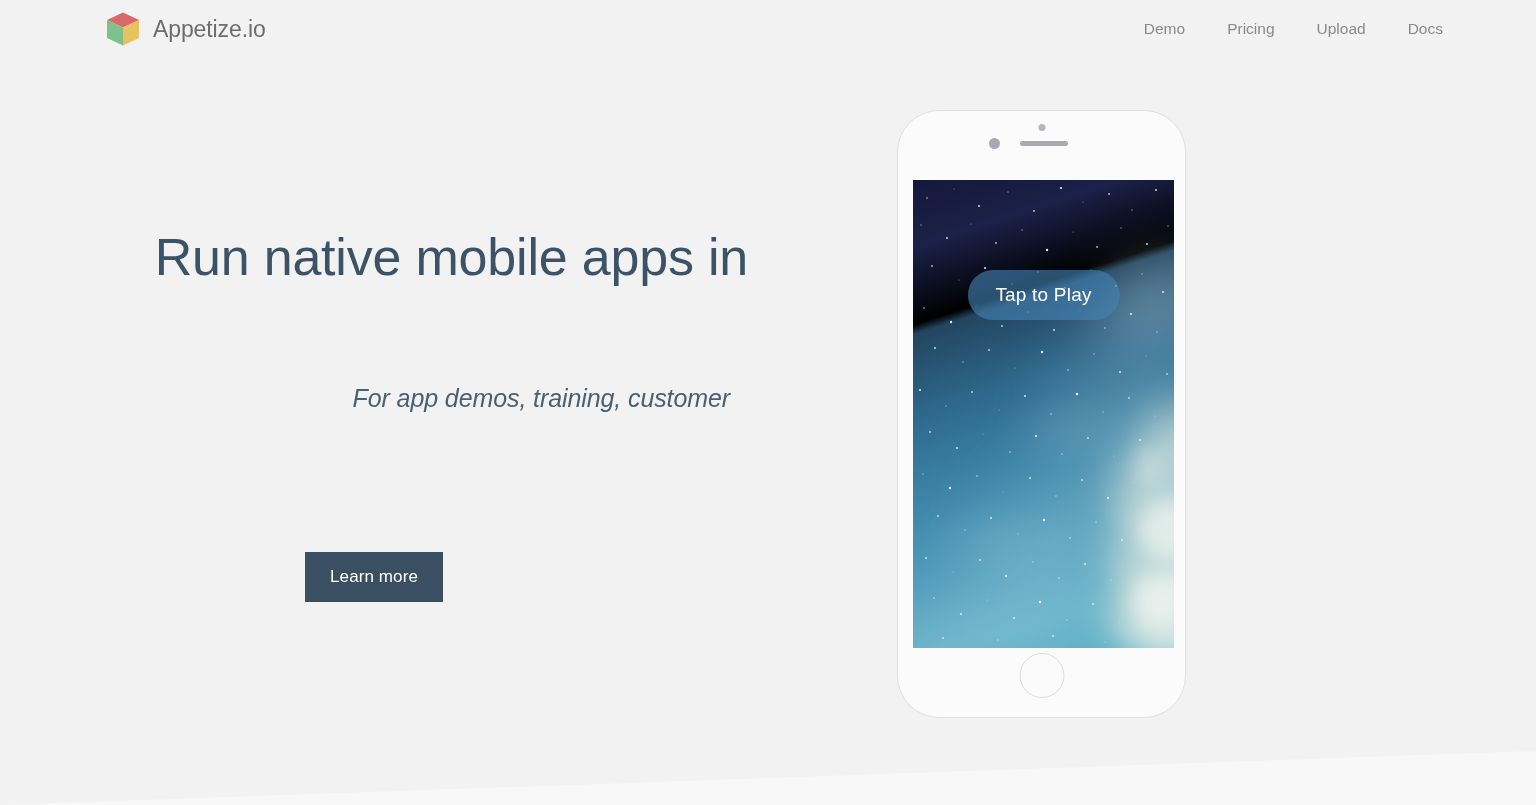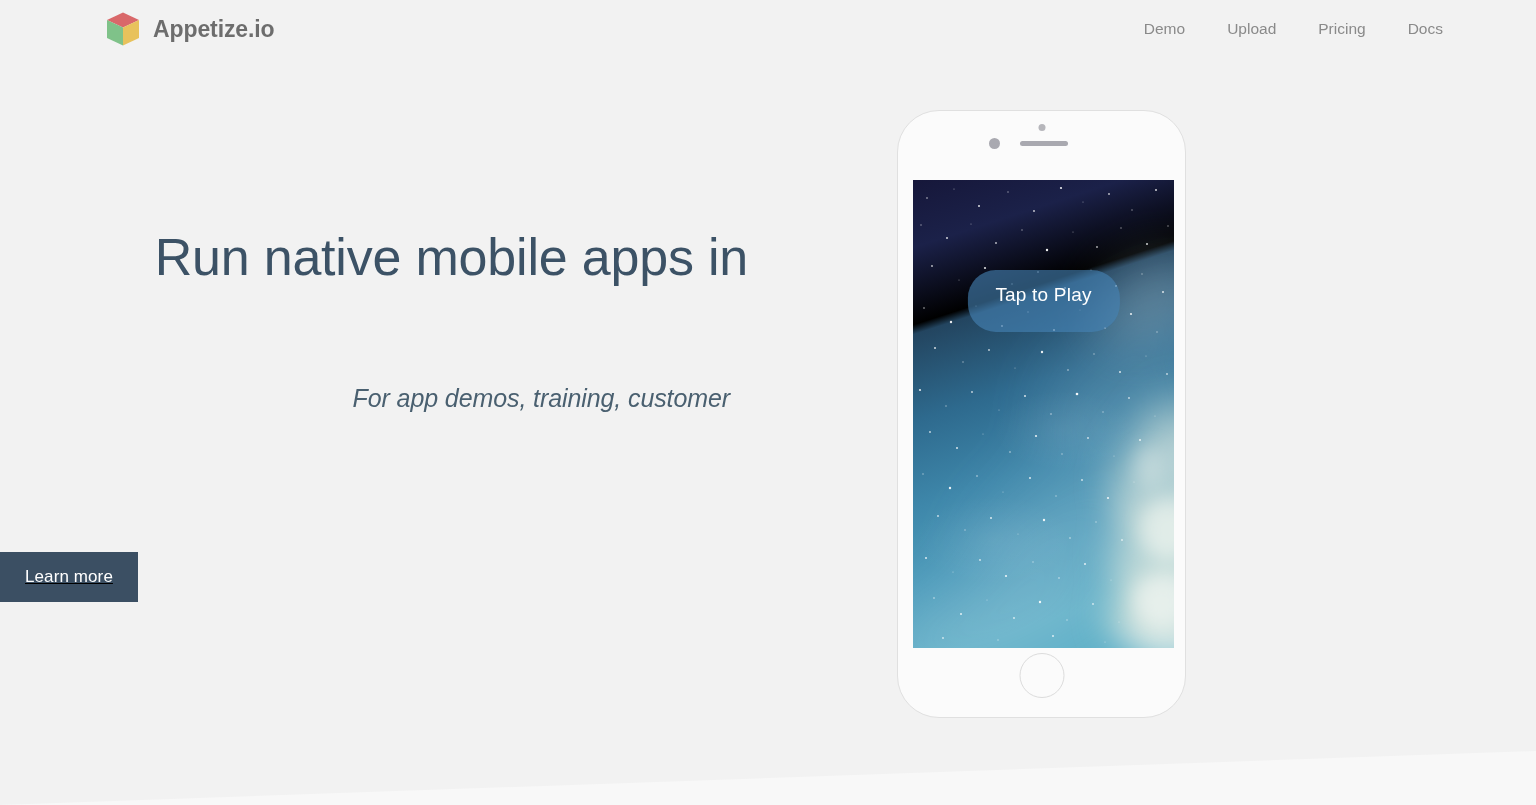--- a/index.html
+++ b/index.html
@@ -23,21 +23,21 @@
     position:absolute; top:0; left:0; width:1536px; height:57px;
     display:flex; align-items:center;
   }
   .brand {
     position:absolute; left:103px; top:9px;
     display:flex; align-items:center; gap:10px;
     text-decoration:none;
   }
   .logo-cube { width:40px; height:40px; display:block; }
   .brand-name {
-    font-size:23px; color:#6d6d6d; font-weight:700;
+    font-size:23px; color:#6d6d6d; font-weight:400;
     letter-spacing:-0.1px; white-space:nowrap;
   }
   .nav {
     position:absolute; right:72px; top:0; height:57px;
     display:flex; align-items:center; gap:0;
   }
   .nav a {
     font-size:15.5px; color:#8a8a8a; text-decoration:none;
     padding:0 21px; white-space:nowrap; line-height:57px;
   }
@@ -52,21 +52,21 @@
     font-size:52px; line-height:63px; font-weight:400;
     color:#3c5266; letter-spacing:-0.2px;
   }
   .subhead {
     position:absolute; right:18px; top:378px; width:748px;
     font-size:25px; line-height:41px; font-weight:400;
     color:#4a6070; letter-spacing:-0.1px;font-style:italic;
   }
   .cta-wrap {
     position:absolute; right:0; top:552px; width:748px;
-    display:flex; justify-content:flex-start;text-decoration:underline;
+    display:flex; justify-content:center;
   }
   .cta-button {
     display:inline-block;
     background:#3b4f63; color:#ffffff;
     font-size:17px; line-height:1;
     padding:16px 25px 17px 25px;
     border:none; border-radius:0; cursor:pointer;
     font-family:"Liberation Sans", sans-serif;
     letter-spacing:0.1px;
   }
@@ -110,21 +110,21 @@
     border:1.6px solid #dcdcdc; background:transparent;
     cursor:pointer;
   }
 
   
   .tap-to-play {
     position:absolute; left:50%; top:90px;
     transform:translateX(-50%);
     background:rgba(70,130,180,0.62);
     color:#ffffff; font-size:19px; line-height:1;
-    padding:15px 28px 28px 28px;
+    padding:15px 28px 16px 28px;
     border:none; border-radius:28px; cursor:pointer;
     font-family:"Liberation Sans", sans-serif;
     white-space:nowrap;
     letter-spacing:0.2px;
   }
 </style>
 </head>
 <body>
 
 <div class="page">
@@ -138,22 +138,22 @@
 
         <polygon points="4,11 20,18.5 20,36.5 4,29" fill="#7fc289"></polygon>
 
         <polygon points="36,11 36,29 20,36.5 20,18.5" fill="#e8c25c"></polygon>
       </svg>
       <span class="brand-name">Appetize.io</span>
     </a>
 
     <nav class="nav">
       <a href="#">Demo</a>
+      <a href="#">Pricing</a>
       <a href="#">Upload</a>
-      <a href="#">Pricing</a>
       <a href="#">Docs</a>
     </nav>
   </div>
 
   <div class="hero-text">
 
     <h1 class="headline">
       <span>Run native mobile apps in</span><br>
     </h1>
 

